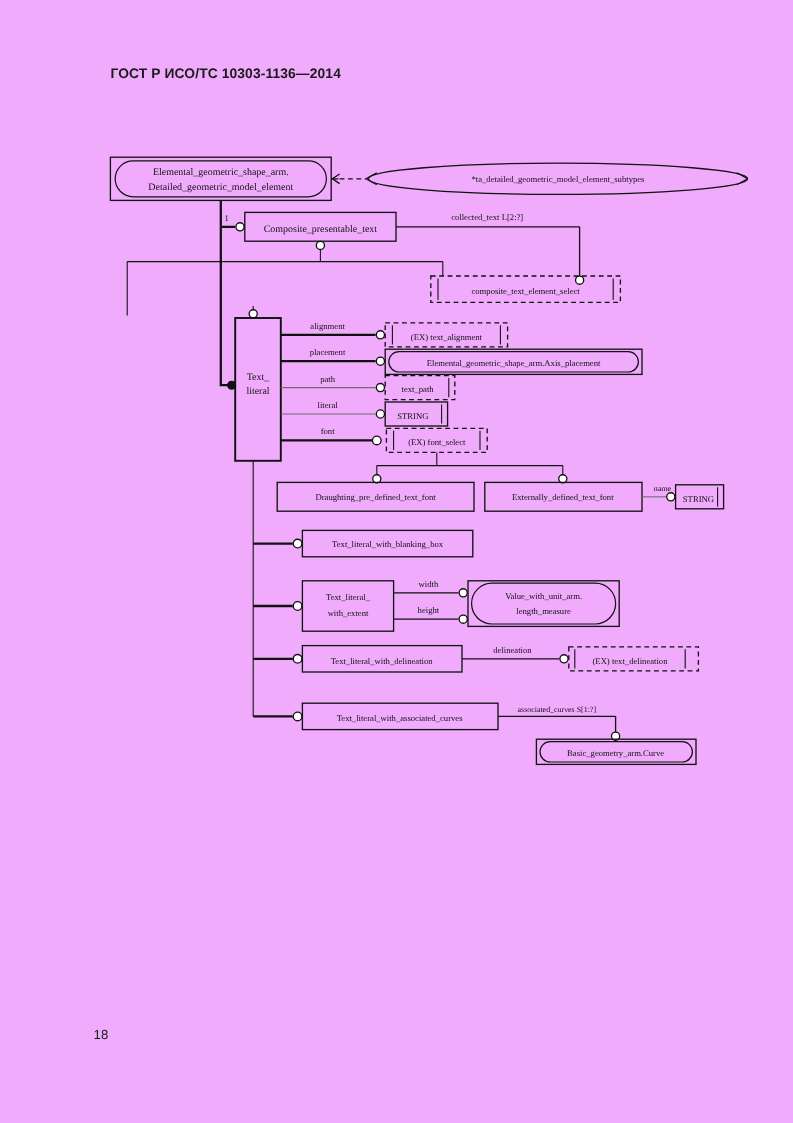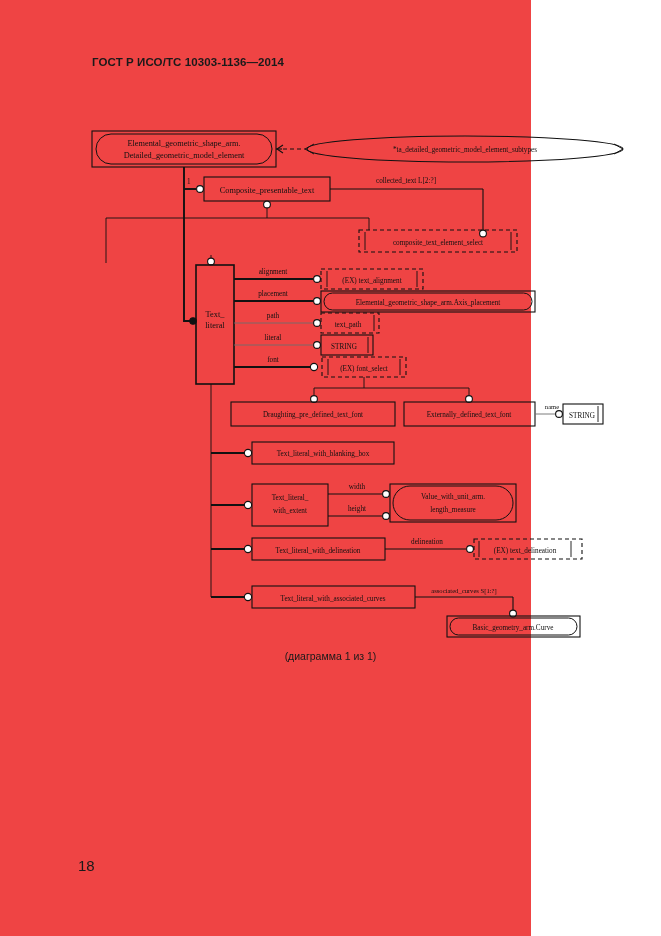--- a/index.html
+++ b/index.html
@@ -1,21 +1,21 @@
 <!DOCTYPE html>
 <html><head>
 <meta charset="utf-8">
 <style>
   html,body{margin:0;padding:0;background:#ffffff;}
   body{width:661px;height:936px;position:relative;font-family:"Liberation Sans",sans-serif;color:#1a1a1a;}
-  .page{position:absolute;inset:0;width:531px;height:936px;background:#ef4444;}
+  .page{position:absolute;inset:0;width:661px;height:936px;background:#f0abfc;}
   .hdr{position:absolute;left:92px;top:56px;font-size:11.5px;font-weight:bold;letter-spacing:.1px;}
   .diagram{position:absolute;left:0;top:105px;width:661px;height:545px;}
   .caption{position:absolute;left:0;top:649px;width:661px;text-align:center;font-size:10.5px;line-height:14px;}
-  .pageno{position:absolute;left:78px;top:857px;font-size:15px;}
+  .pageno{position:absolute;left:78px;top:857px;font-size:11px;}
   svg{display:block;}
   text{font-family:"Liberation Serif",serif;fill:#111;}
   .lbl{font-size:8.3px;}
   .lbl-sm{font-size:7.2px;}
   .lbl-xs{font-size:6.6px;}
   .ln{stroke:#111;fill:none;}
   .ln-th{stroke:#111;stroke-width:1.9;fill:none;}
   .ln-tn{stroke:#111;stroke-width:0.9;fill:none;}
   .ln-lt{stroke:#6e6e6e;stroke-width:0.9;fill:none;}
   .bx{fill:none;stroke:#111;stroke-width:1.1;}
@@ -230,18 +230,17 @@
         <text class="lbl-xs" x="464" y="488" text-anchor="middle">associated_curves S[1:?]</text>
         <rect class="bx" x="447" y="511" width="133" height="21"></rect>
         <rect x="450" y="513" width="127" height="17" rx="8.5" ry="8.5" fill="none" stroke="#111" stroke-width="1"></rect>
         <text class="lbl-sm" x="513" y="525" text-anchor="middle">Basic_geometry_arm.Curve</text>
       </g>
 
     </svg>
   </div>
 
   <div class="caption">
-    <div>(диаграмма 1 из 1)</div>
   </div>
 
   <div class="pageno">18</div>
 
 </div>
 
 </body></html>

